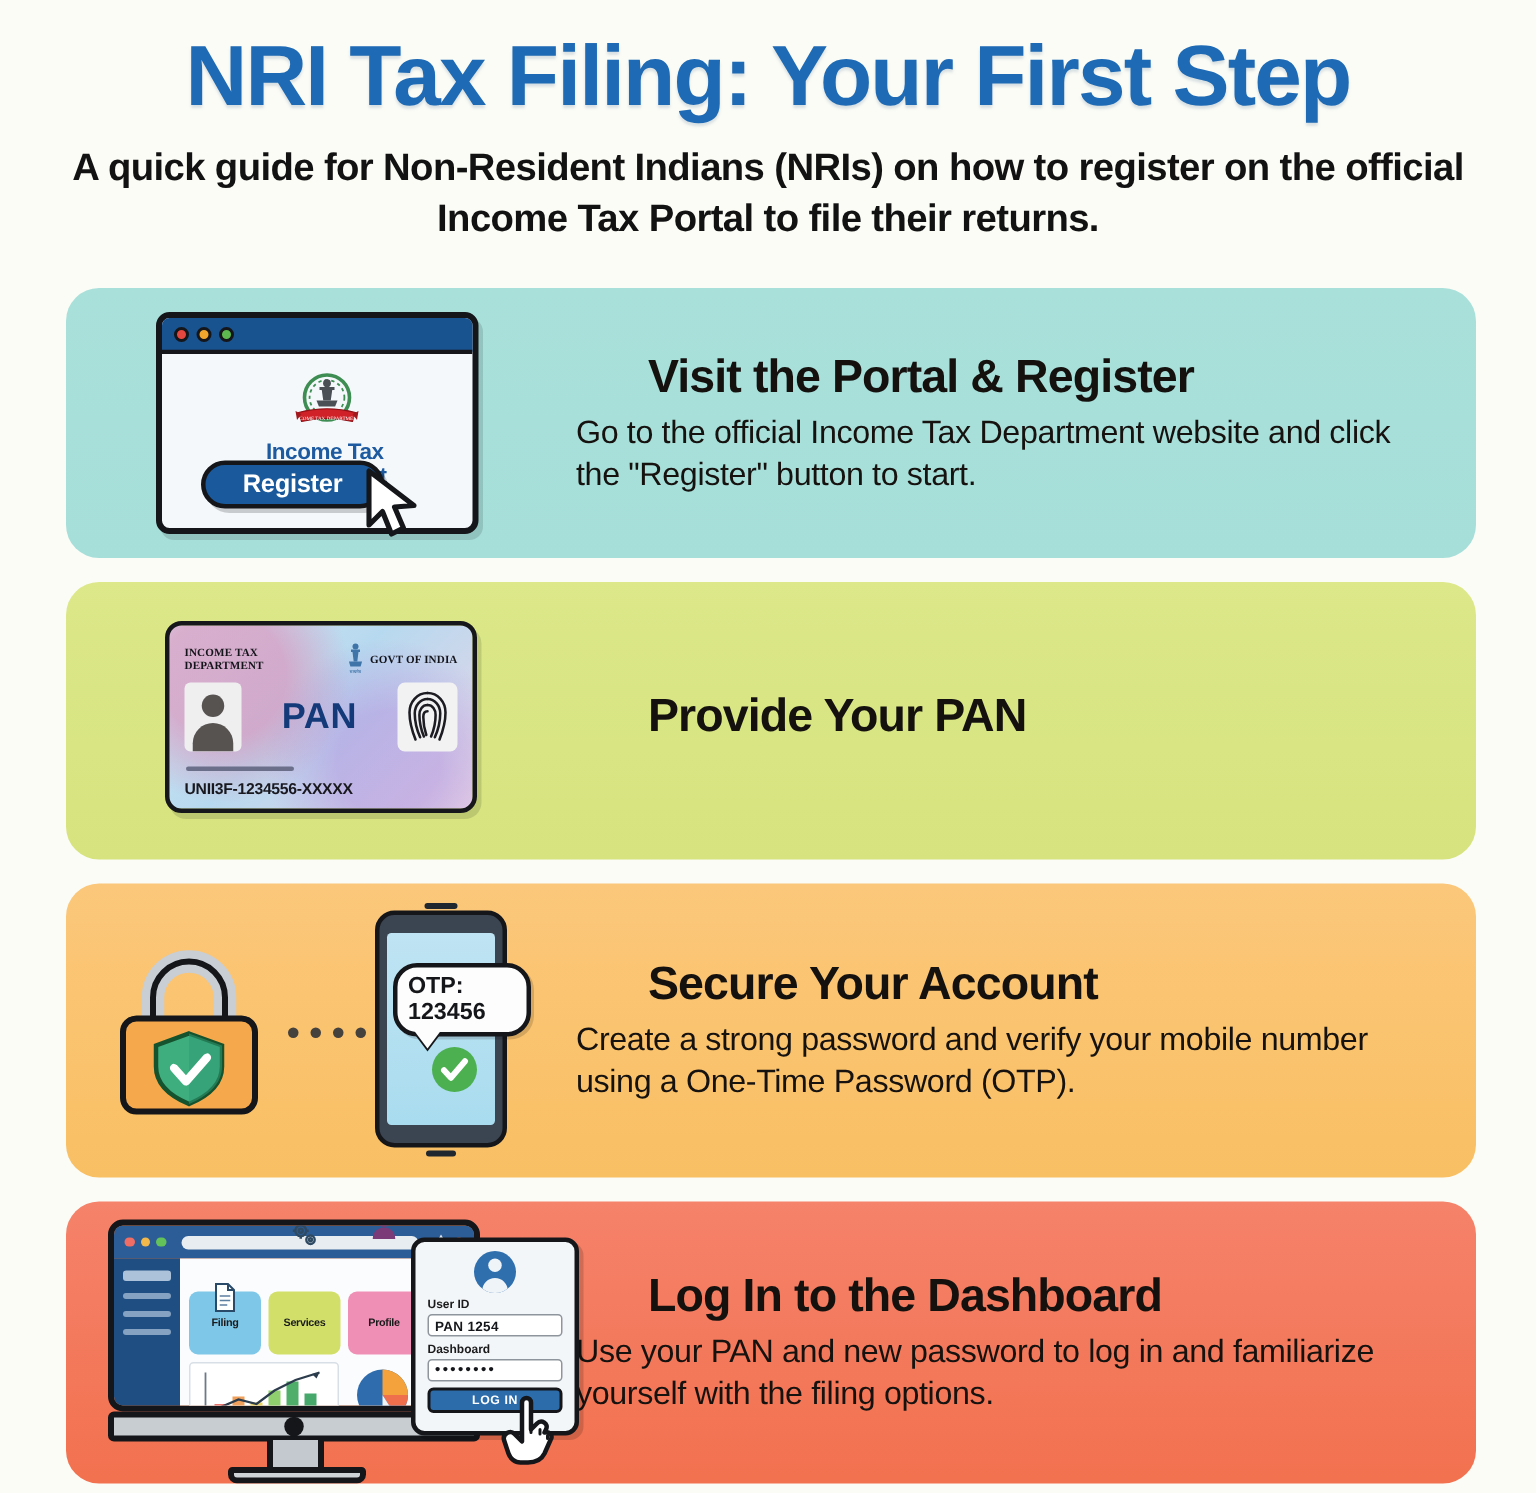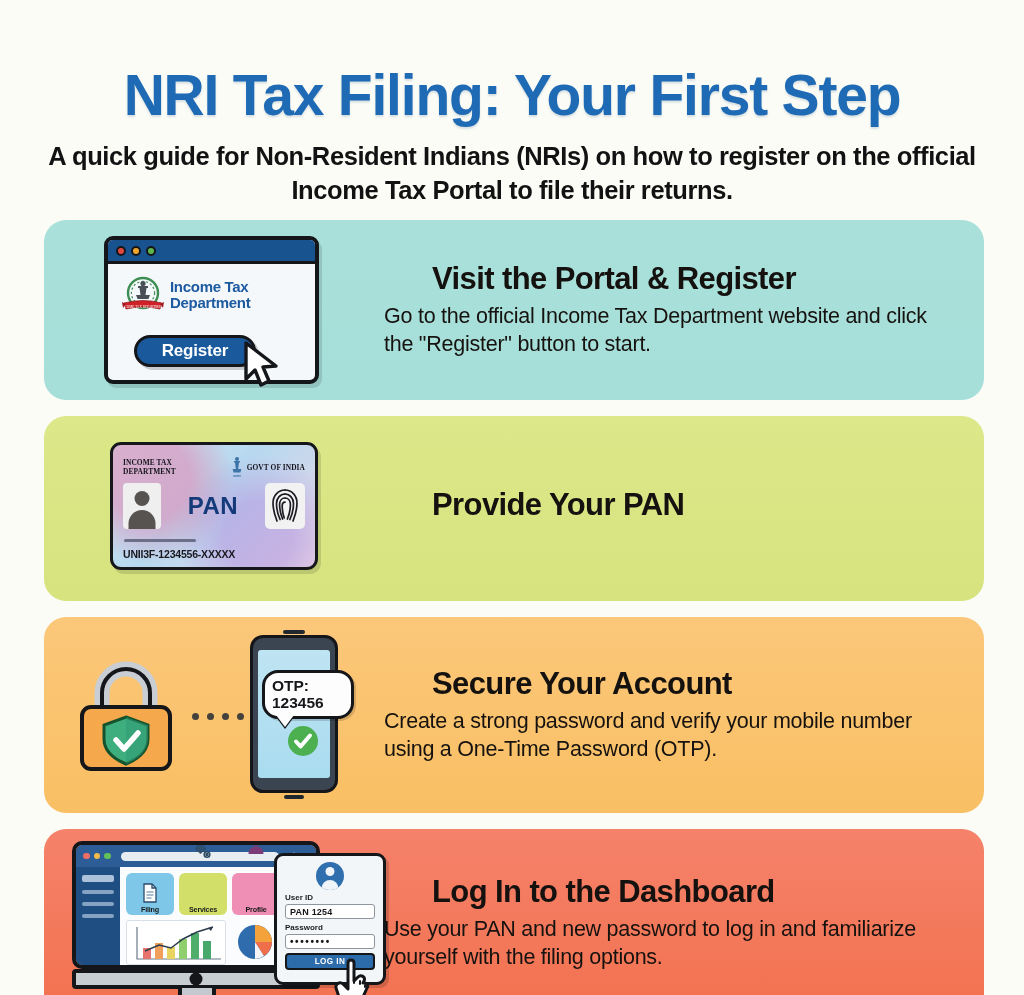--- a/index.html
+++ b/index.html
@@ -5,21 +5,21 @@
   * { box-sizing: border-box; margin: 0; padding: 0; }
   html, body {
     width: 1024px; height: 995px;
     background: #fbfcf6;
     font-family: "Liberation Sans", sans-serif;
     overflow: hidden;
   }
   .page { position: relative; width: 1024px; height: 995px; background: #fbfcf6; }
 
   
-  .header { padding: 38px 40px 0; text-align: center; margin-top: 28px; }
+  .header { padding: 22px 40px 0; text-align: center; }
   .main-title {
     font-size: 57px;
     font-weight: bold;
     color: #1f6ab4;
     letter-spacing: -1.2px;
     line-height: 1.05;
     text-shadow: 0 2px 2px rgba(150,170,190,.35);
   }
   .subtitle {
     margin-top: 14px;
@@ -63,21 +63,21 @@
     box-shadow: 3px 4px 0 rgba(0,0,0,.12);
   }
   .browser-bar {
     height: 24px; background: #18528f; border-radius: 5px 5px 0 0;
     display: flex; align-items: center; padding-left: 8px; gap: 5px;
     border-bottom: 3px solid #15161a;
   }
   .dot { width: 10px; height: 10px; border-radius: 50%; border: 2px solid #15161a; }
   .dot.r { background: #e4473f; } .dot.y { background: #f0a62c; } .dot.g { background: #5cb84f; }
   .browser-body { position: relative; height: 117px; padding: 8px 0 0 0; }
-  .emblem-row { display: flex; align-items: center; gap: 4px; padding-left: 12px; }
+  .emblem-row { display: flex; align-items: center; gap: 4px; padding-left: 12px; flex-direction: column; }
   .emblem { width: 46px; height: 46px; position: relative; flex: 0 0 46px; }
   .itd-text {
     font-size: 15px; font-weight: bold; color: #1d5aa0;
     line-height: 1.08; letter-spacing: -.3px;
   }
   .register-btn {
     position: absolute; left: 26px; bottom: 14px;
     width: 122px; height: 32px; background: #1a5a9c;
     border: 3px solid #15161a; border-radius: 16px;
     display: flex; align-items: center; justify-content: center;
@@ -182,21 +182,22 @@
   .scr-side { width: 44px; background: #1f4e82; padding: 8px 6px; }
   .scr-side i {
     display: block; height: 4px; background: #9fb8d2; border-radius: 2px; margin-bottom: 8px; opacity: .8;
   }
   .scr-side i:first-child { background: #cfe0f0; height: 7px; }
   .scr-content { flex: 1 1 auto; background: #fbfcfd; padding: 6px; }
   .tiles { display: flex; gap: 5px; }
   .tile {
     width: 48px; height: 42px; border-radius: 6px; position: relative;
     display: flex; flex-direction: column; align-items: center; justify-content: flex-end;
-    padding-bottom: 1px;
+    padding-bottom: 17px;
+    margin-top: 16px;
   }
   .tile span { font-size: 7.2px; font-weight: bold; color: #1a1a1a; letter-spacing: -.2px; }
   .tile-filing { background: #7fc7e8; } .tile-services { background: #d2e06a; gap: 42px; } .tile-profile { background: #ef8fb5; gap: 48px; }
   .charts { display: flex; gap: 5px; margin-top: 5px; }
   .chart-box { width: 100px; height: 45px; background: #fff; border: 1px solid #d8dfe6; border-radius: 3px; position: relative; overflow: hidden; }
   .pie-box { width: 50px; height: 45px; position: relative; }
   .stand {
     position: absolute; left: 6px; top: 130px; width: 248px; height: 20px;
     background: #c7cdd1; border: 4px solid #15161a; border-radius: 4px;
   }
@@ -462,21 +463,21 @@
             </div>
           </div>
           <div class="stand"></div>
           <div class="neck"></div>
           <div class="base"></div>
 
           <div class="login-card">
             <div class="avatar"></div>
             <div class="fld-label">User ID</div>
             <div class="fld">PAN 1254</div>
-            <div class="fld-label">Password</div>
+            <div class="fld-label">Dashboard</div>
             <div class="fld pw">••••••••</div>
             <div class="login-btn">LOG IN</div>
           </div>
           <span class="hand-cursor">
             <svg width="44" height="54" viewBox="0 0 44 54">
               <path d="M14 6 c0 -4 6 -4 6 0 v18 l4 -4 c3 -3 8 0 6 4 l-1 2 c3 -1 6 2 4 5 l-4 9 c-2 4 -6 6 -11 6 h-5 c-4 0 -7 -3 -8 -6 l-3 -9 c-1 -4 4 -7 7 -4 l5 5 z" fill="#ffffff" stroke="#15161a" stroke-width="3" stroke-linejoin="round"></path>
               <path d="M20 26 v-4 M26 27 v-3 M31 30 v-2" stroke="#15161a" stroke-width="2" stroke-linecap="round"></path>
             </svg>
           </span>
         </div>

